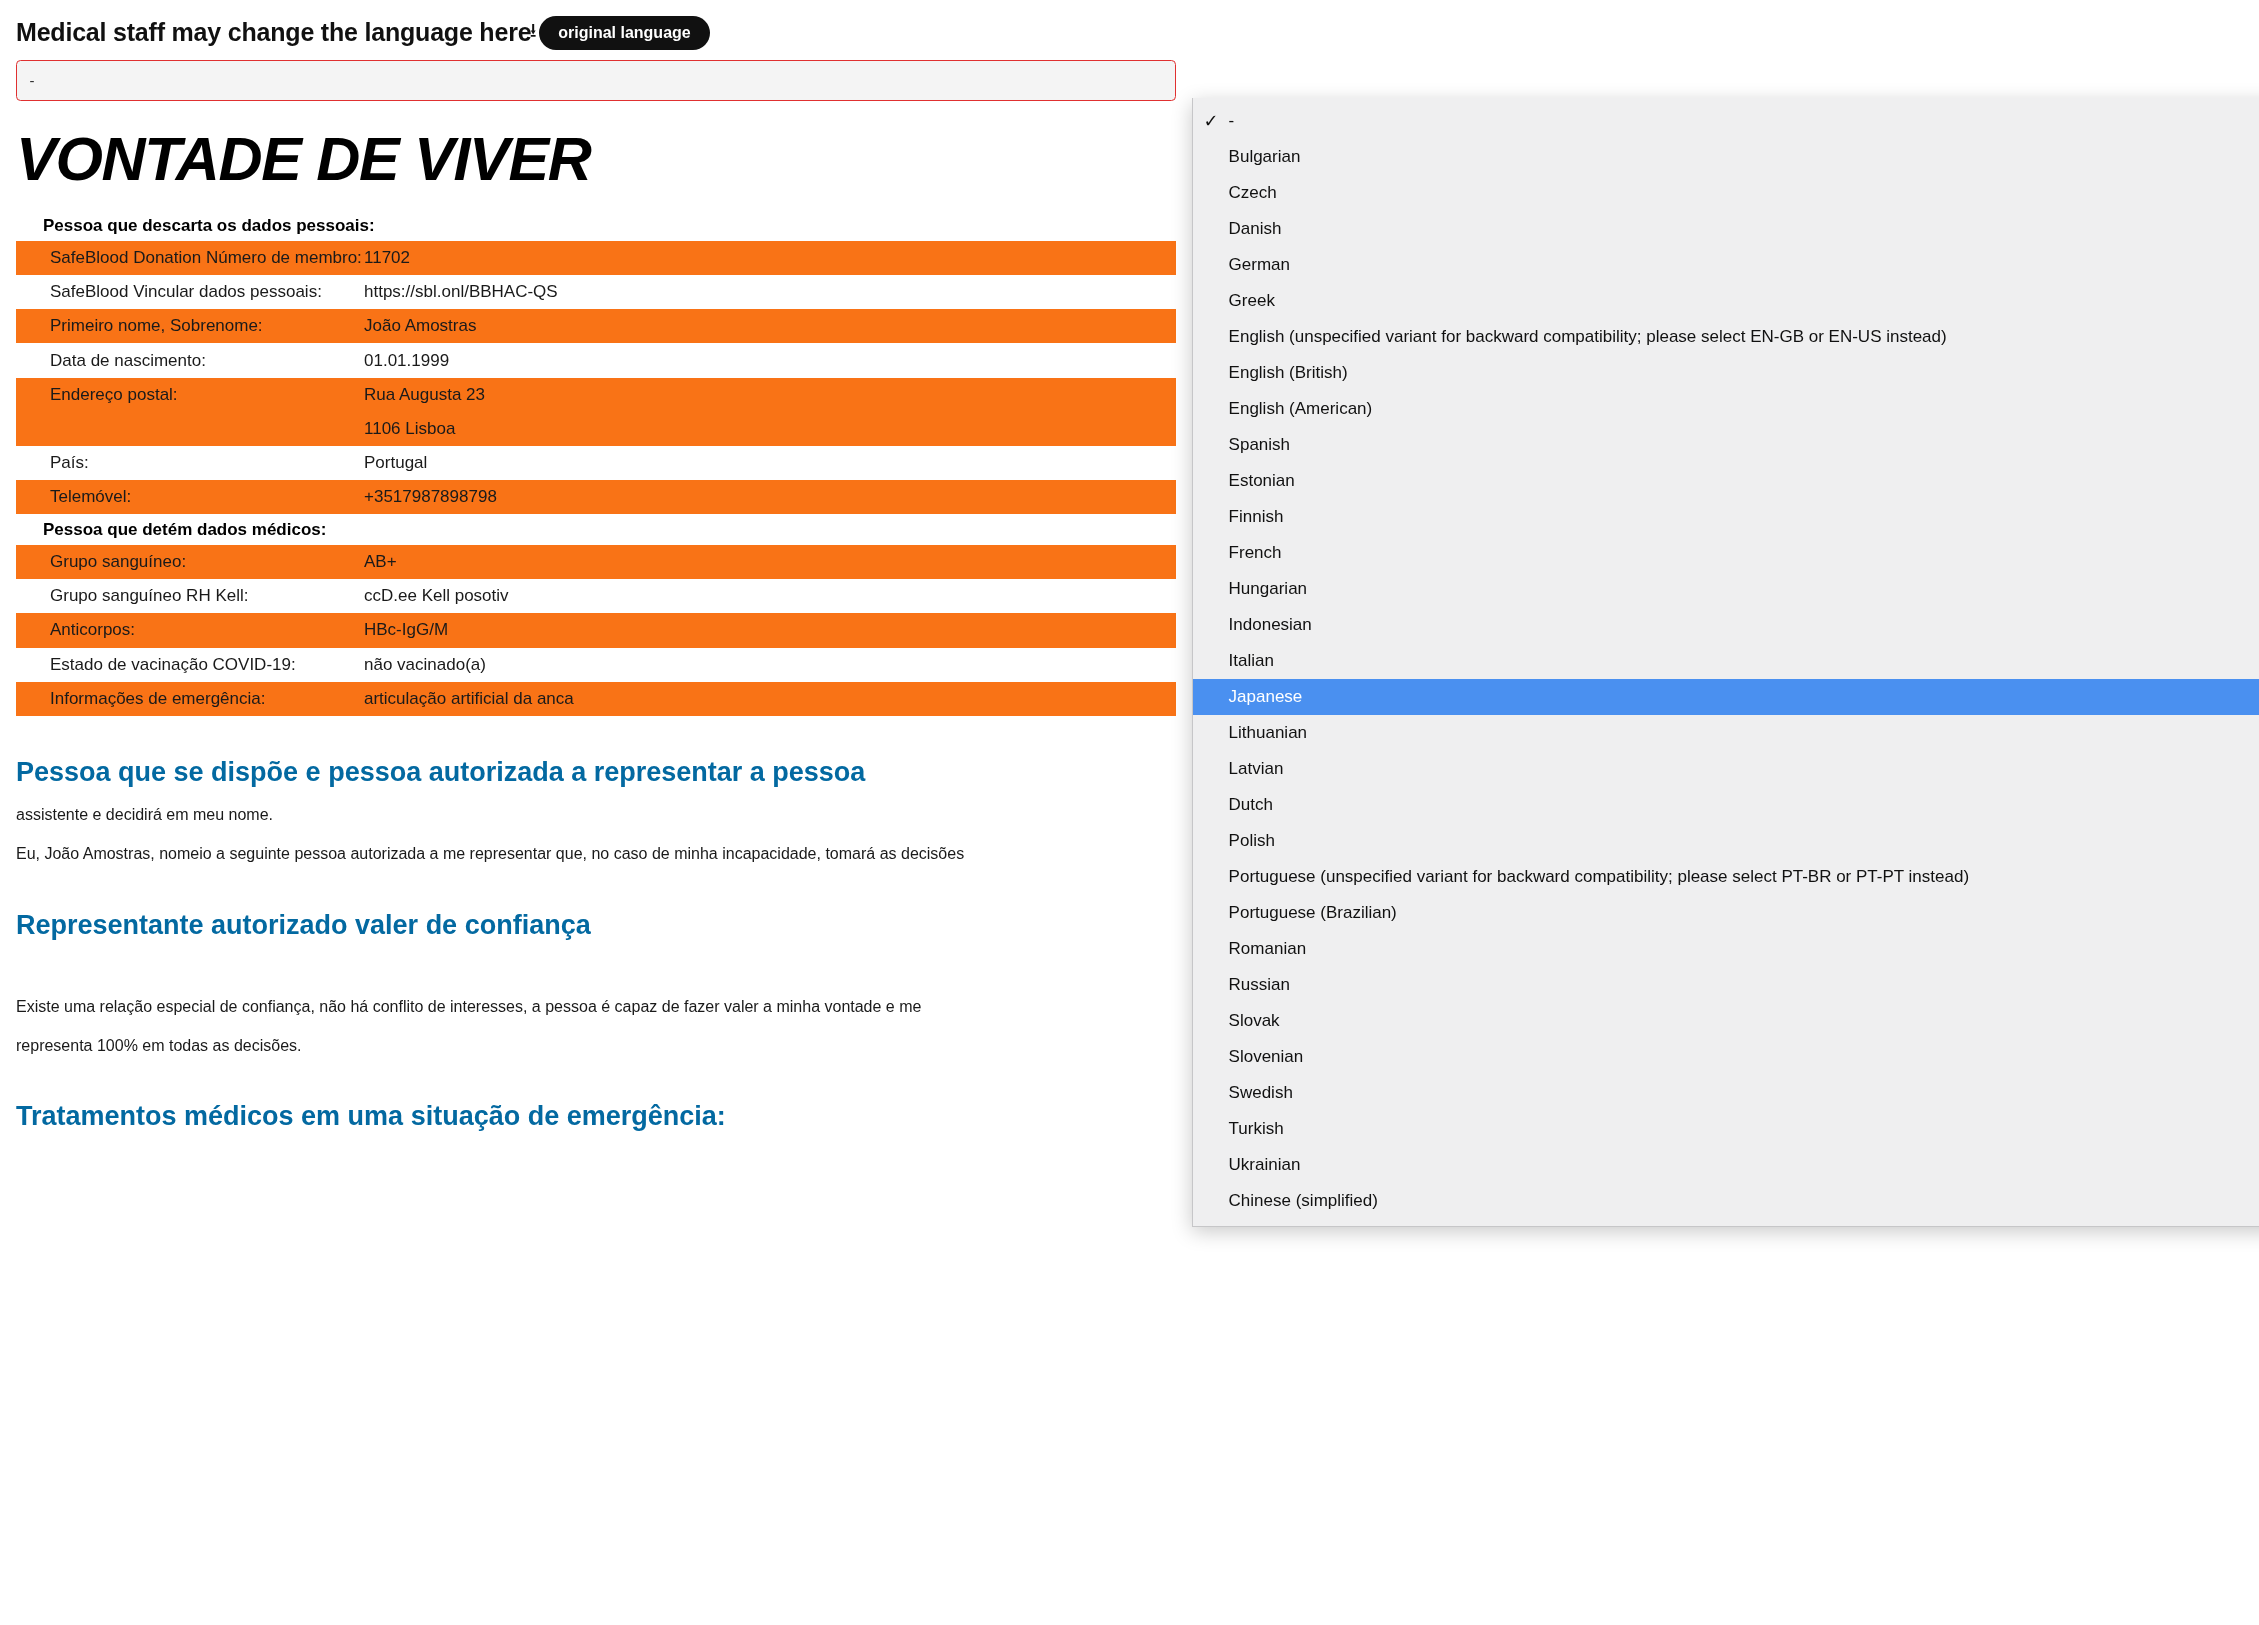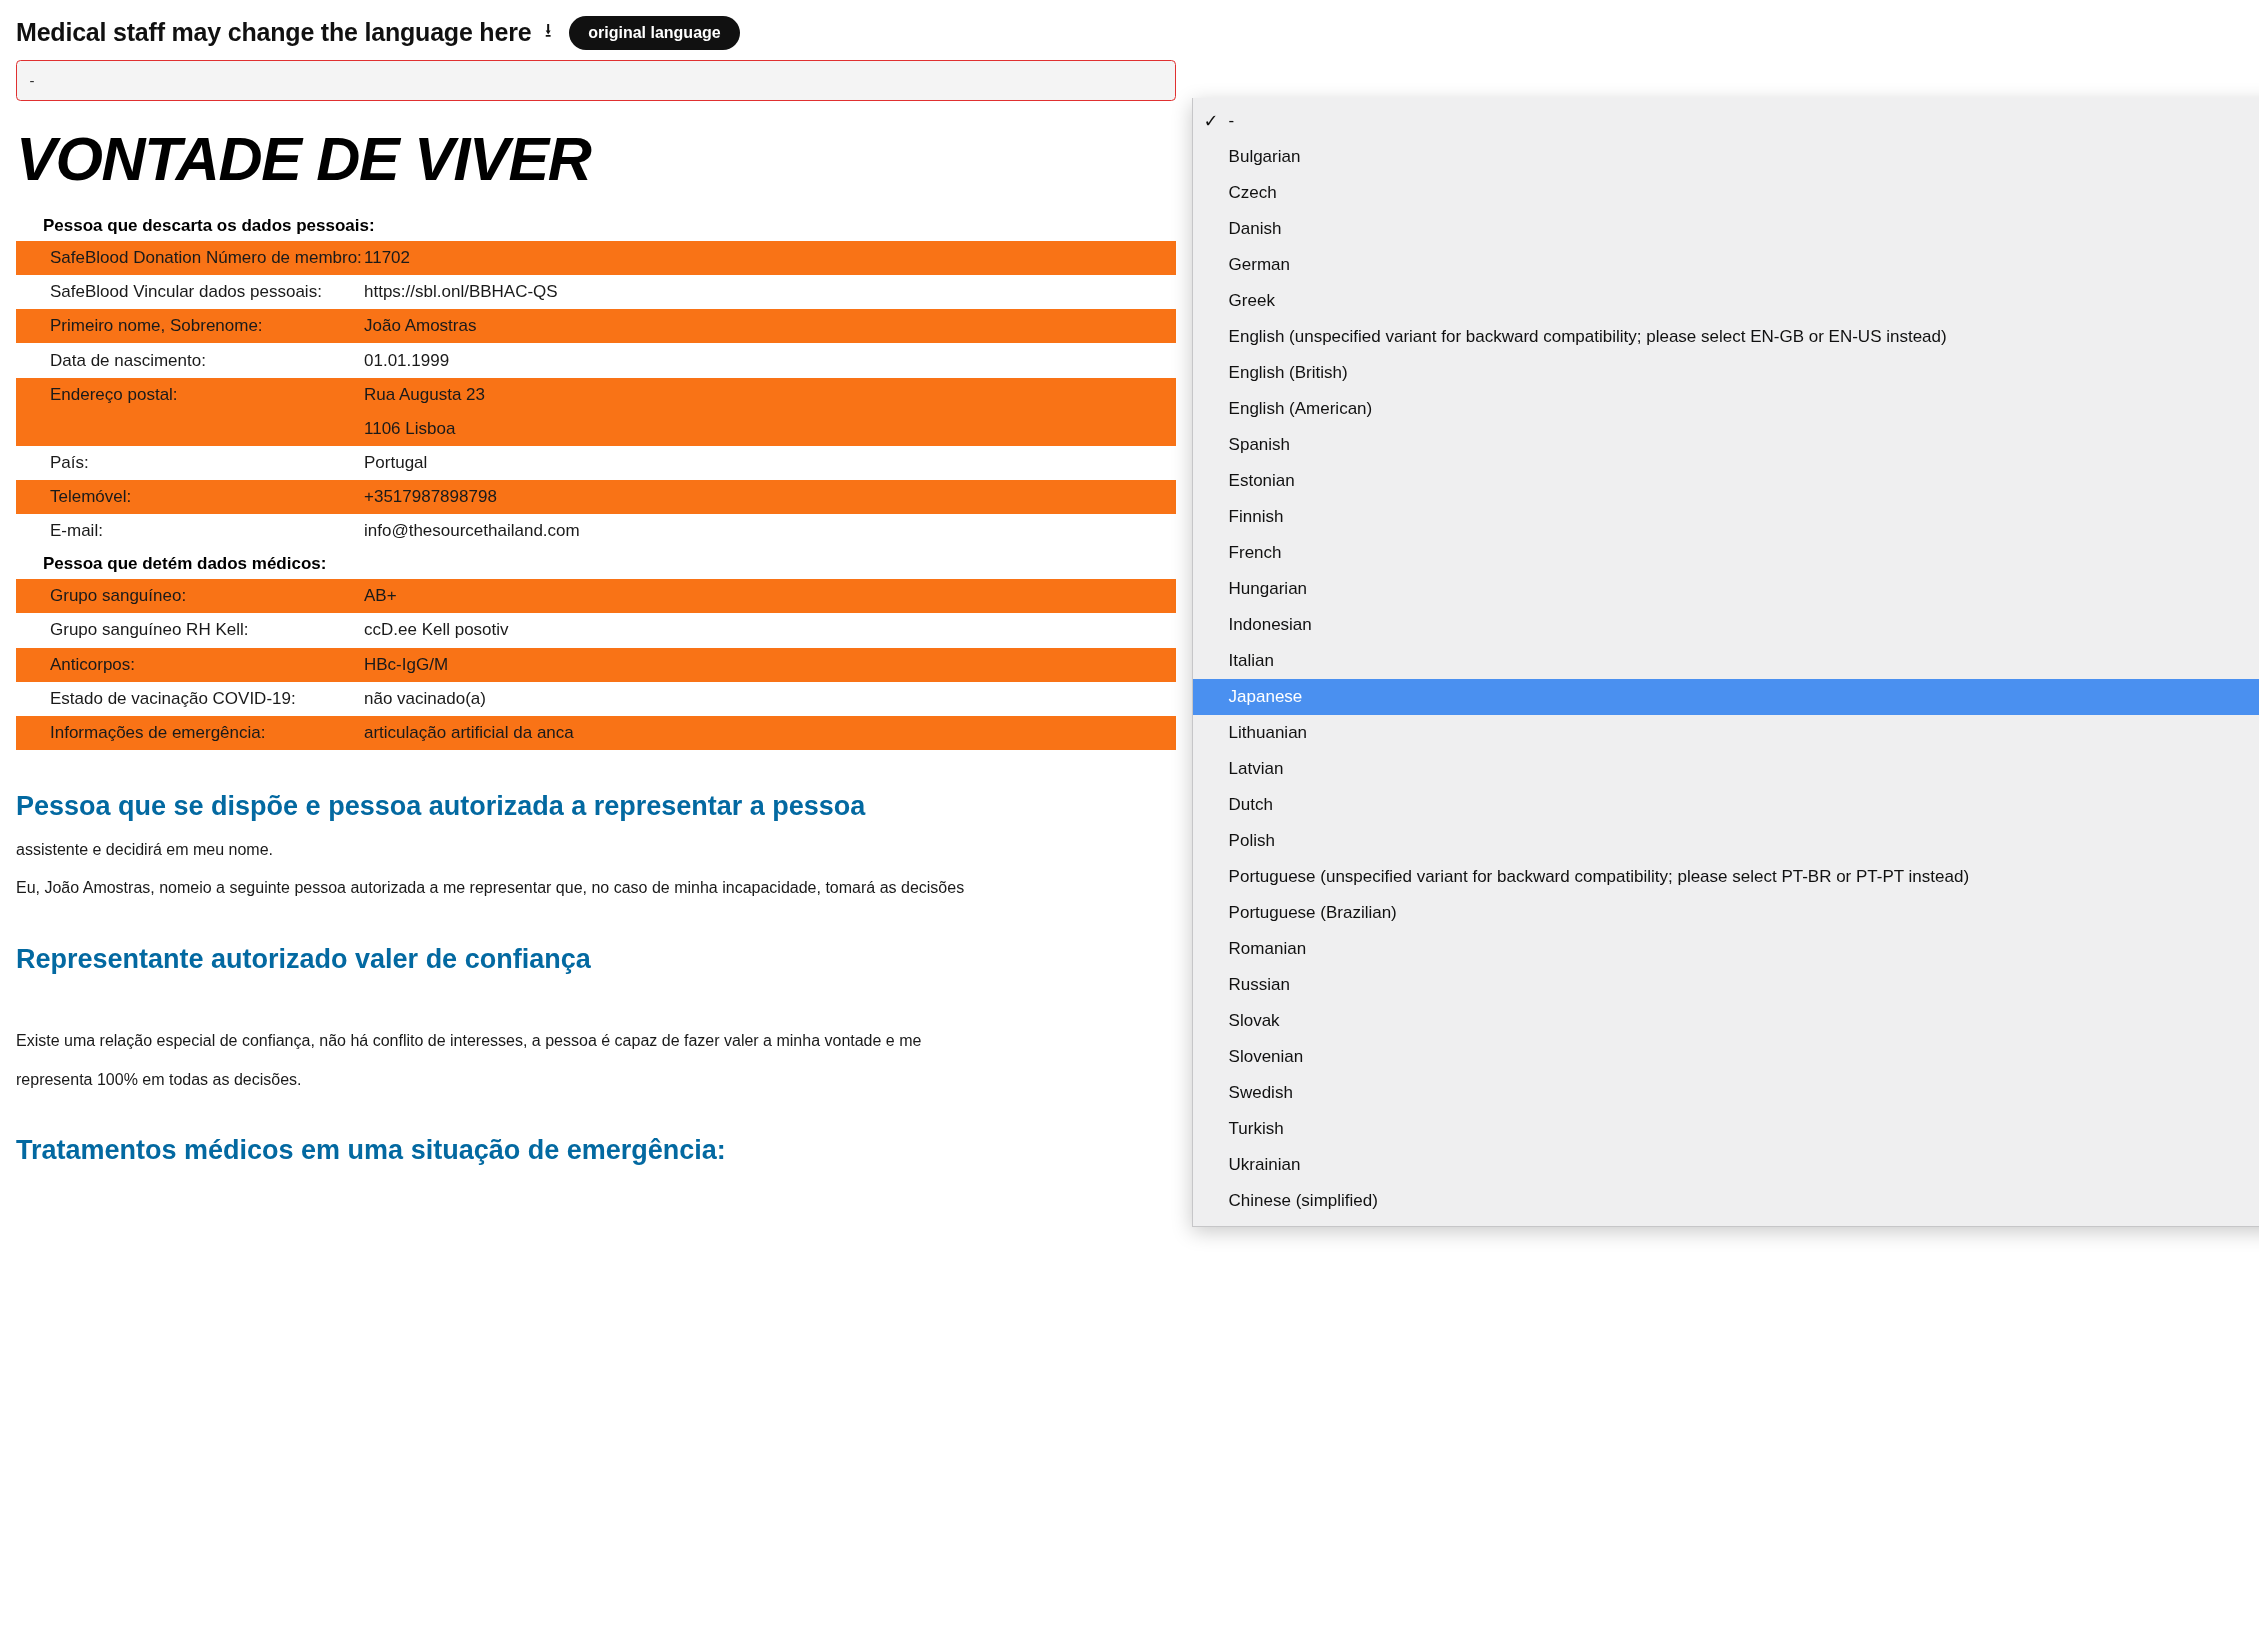--- a/index.html
+++ b/index.html
@@ -25,21 +25,21 @@
   }
   .page-left  { left: 0;    width: 1192px; }
   .page-right { left: 1192px; width: 1068px; border-left: 0.9px solid #cfcfcf; }
 
   .page-inner { position: relative; padding: 0 16px; }
 
   
   .hdr {
     display: flex;
     align-items: center;
-    gap: 17px;
+    gap: 2px;
     padding-top: 10.7px;
     height: 55px;
   }
   .hdr-title {
     font-size: 25px;
     font-weight: 700;
     color: #111;
     letter-spacing: -0.2px;
     white-space: nowrap;
   }
@@ -202,24 +202,20 @@
           <td class="v">1106 Lisboa</td>
         </tr>
         <tr>
           <td class="k">País:</td>
           <td class="v">Portugal</td>
         </tr>
         <tr class="alt">
           <td class="k">Telemóvel:</td>
           <td class="v">+3517987898798</td>
         </tr>
-        <tr>
-          <td class="k">E-mail:</td>
-          <td class="v">info@thesourcethailand.com</td>
-        </tr>
       </tbody>
         </table>
 
       <div class="sec-label">Pessoa que detém dados médicos:</div>
 
       <table class="kv">
         <tbody>
             <tr class="alt">
           <td class="k">Grupo sanguíneo:</td>
           <td class="v">AB+</td>

